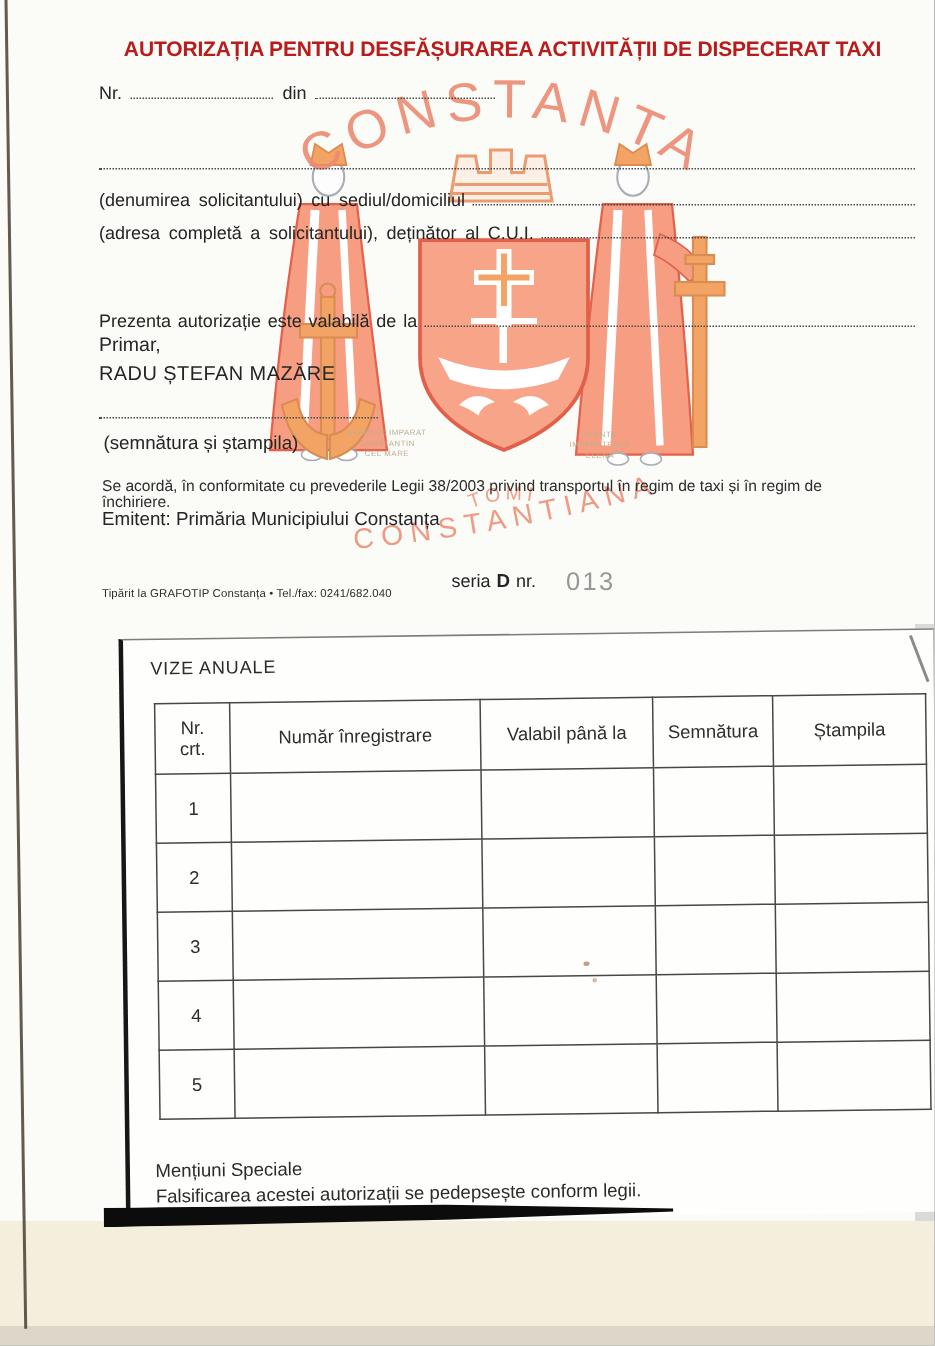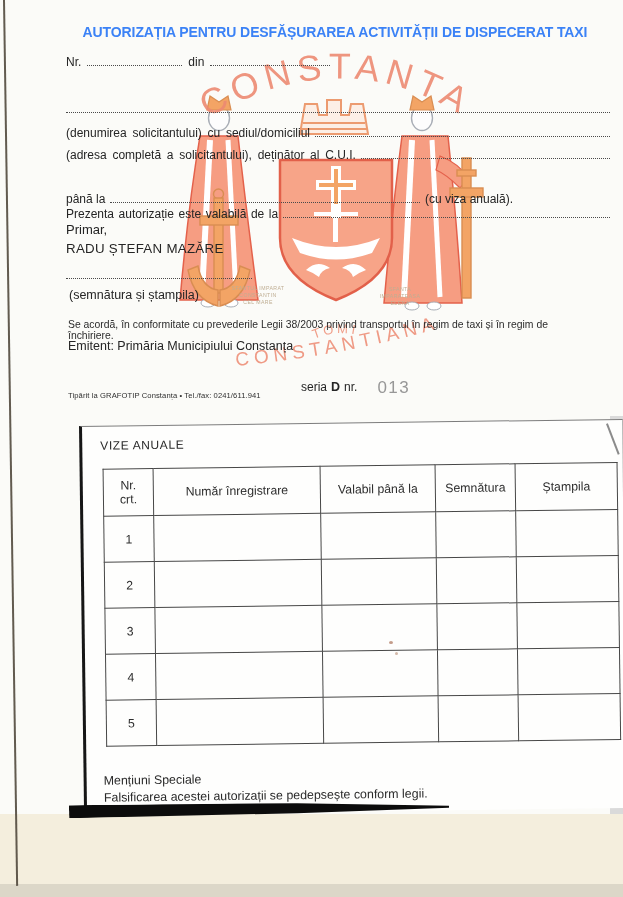--- a/index.html
+++ b/index.html
@@ -26,21 +26,21 @@
 
   
   .watermark { left:170px; top:38px; width:345px; height:340px; z-index:1; }
   .wm-arc      { font-size:36px; letter-spacing:6px; fill:#ed8a72; opacity:.9; }
   .wm-arc-sm   { font-size:13px; letter-spacing:3px; fill:#ef9078; opacity:.85; }
   .wm-arc-b    { font-size:19px; letter-spacing:5px; fill:#ed8a72; opacity:.85; }
   .wm-caption  { font-size:5.2px; letter-spacing:.4px; fill:#bfae93; }
 
   
   .txt { position:absolute; z-index:2; }
-  .title { top:24px; left:57px; width:556px; text-align:center; font-weight:bold; font-size:14px; letter-spacing:-0.1px; color:#3b82f6; }
+  .title { top:24px; left:57px; width:556px; text-align:center; font-weight:bold; font-size:14px; letter-spacing:-0.1px; color:#b91c1c; }
   .row  { display:flex; align-items:flex-end; font-size:12px; }
   .lead { flex:1 1 auto; border-bottom:1.7px dotted #4a4a4a; margin:0 0 3px 0; height:0; }
   .lead-fix { flex:0 0 auto; border-bottom:1.7px dotted #4a4a4a; margin:0 0 3px 0; height:0; }
   .nr-row { top:55px; left:66px; width:270px; gap:6px; }
   .dotline-full { top:100px; left:66px; width:544px; height:16px; display:flex; align-items:flex-end; }
   .r1 { top:126px; left:66px; width:544px; word-spacing:2.4px; gap:5px; }
   .r2 { top:148px; left:66px; width:544px; word-spacing:2.4px; gap:5px; }
   .r3 { top:170px; left:66px; width:544px; word-spacing:1.2px; gap:5px;margin-top:37px; }
   .r4 { top:192px; left:66px; width:447px; gap:5px; }
   .primar  { top:222px; left:66px; font-size:13px; }
@@ -190,45 +190,40 @@
   <div class="txt row r1">
     <span>(denumirea solicitantului) cu sediul/domiciliul</span>
     <span class="lead"></span>
   </div>
 
   <div class="txt row r3">
     <span>Prezenta autorizație este valabilă de la</span>
     <span class="lead"></span>
   </div>
 
-  <div class="txt row r4">
-    <span>până la</span>
-    <span class="lead"></span>
-    <span>(cu viza anuală).</span>
-  </div>
 
   <div class="txt primar">Primar,</div>
   <div class="txt primar-name">RADU ȘTEFAN MAZĂRE</div>
 
   <div class="txt sig-dots">
       <span class="lead"></span>
     </div>
   <div class="txt sig-caption">(semnătura și ștampila)</div>
 
   <div class="txt legal">Se acordă, în conformitate cu prevederile Legii 38/2003 privind transportul în regim de taxi și în regim de închiriere.</div>
   <div class="txt emitent">Emitent: Primăria Municipiului Constanța</div>
 
   <div class="txt seria-row">
     <span>seria</span>
     <span class="seria-letter">D</span>
     <span>nr.</span>
     <span class="serial-number">013</span>
   </div>
 
-  <div class="txt print-note">Tipărit la GRAFOTIP Constanța • Tel./fax: 0241/611.941</div>
+  <div class="txt print-note">Tipărit la GRAFOTIP Constanța • Tel./fax: 0241/682.040</div>
 
   <div class="card">
     <div class="vize-title">VIZE ANUALE</div>
 
     <table class="vize">
       <colgroup>
         <col style="width:50px">
           <col style="width:167px">
           <col style="width:115px">
           <col style="width:80px">

